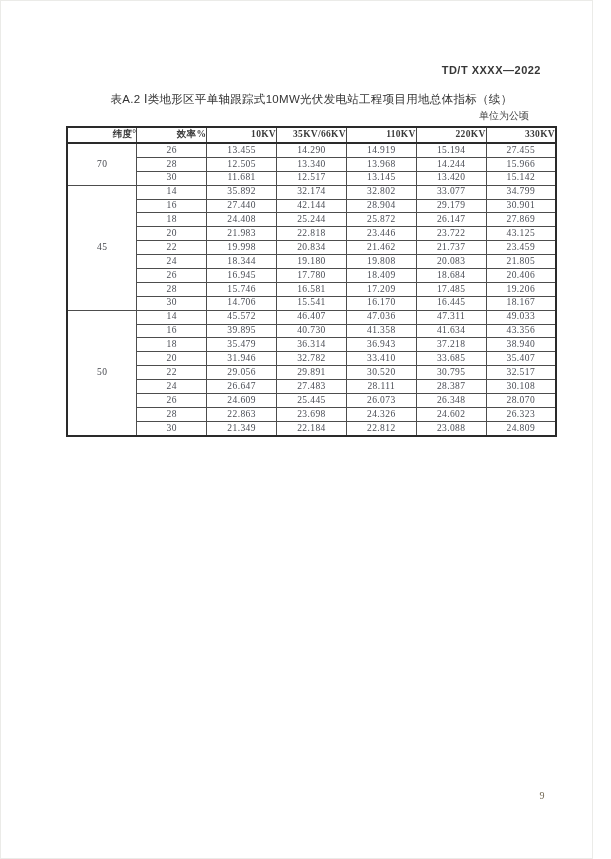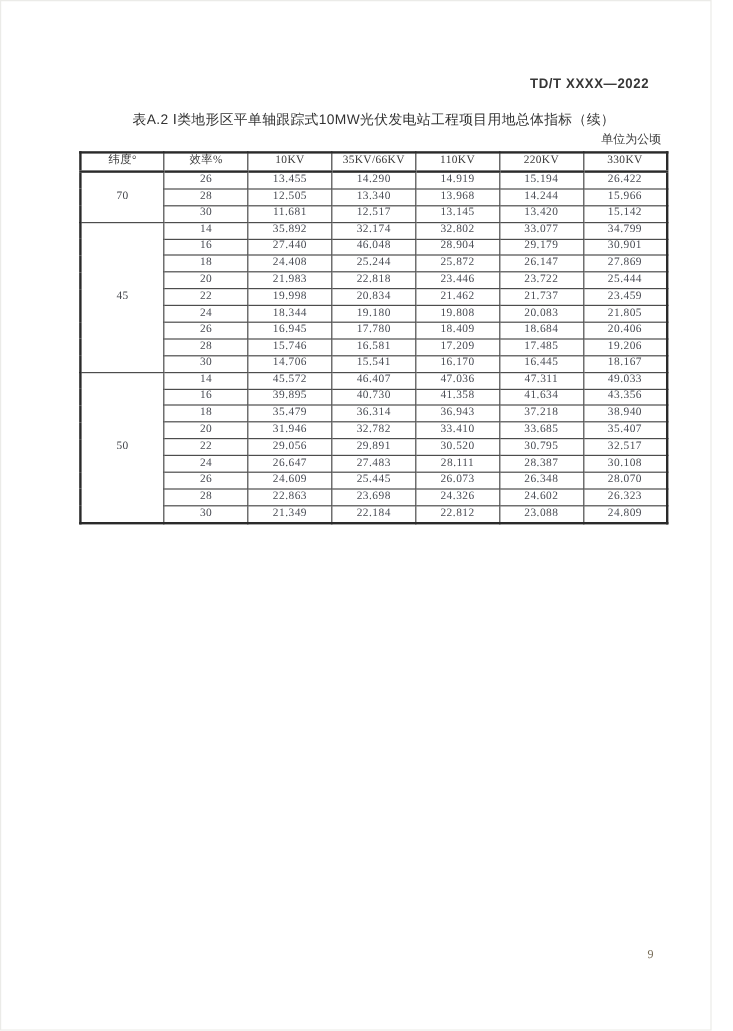--- a/index.html
+++ b/index.html
@@ -34,40 +34,40 @@
     font-size: 11.5px;
     font-weight: normal;
     color: #333333;
     font-family: "Liberation Sans", "DejaVu Sans", sans-serif;
     letter-spacing: 0.3px;
     white-space: nowrap;
   }
   .unit-note {
     position: absolute;
     top: 109px;
-    right: 42px;
+    right: 64px;
     font-size: 10px;
     color: #3f3f3f;
     margin-left: 20px;
   }
   table.land-table {
     position: absolute;
     top: 126px;
     left: 66px;
     width: 491px;
     border-collapse: collapse;
     table-layout: fixed;
     border: 2px solid #2a2a2a;
   }
   table.land-table th {
     height: 14px;
     font-size: 9.5px;
-    font-weight: normal;
+    font-weight: bold;
     color: #3b3b3b;
-    text-align: center;
+    text-align: right;
     padding: 0;
     border: 1px solid #454545;
     border-bottom: 2px solid #2a2a2a;
     line-height: 1;
     letter-spacing: 0.3px;
   }
   table.land-table td {
     height: 12.9px;
     font-size: 9.5px;
     color: #4a4d55;
@@ -117,21 +117,21 @@
         </tr>
     </thead>
     <tbody id="table-body">
         <tr class="group-start">
           <td rowspan="3" class="lat-cell">70</td>
           <td>26</td>
           <td>13.455</td>
           <td>14.290</td>
           <td>14.919</td>
           <td>15.194</td>
-          <td>26.422</td>
+          <td>27.455</td>
         </tr>
         <tr>
           <td>28</td>
           <td>12.505</td>
           <td>13.340</td>
           <td>13.968</td>
           <td>14.244</td>
           <td>15.966</td>
         </tr>
         <tr>
@@ -147,40 +147,40 @@
           <td>14</td>
           <td>35.892</td>
           <td>32.174</td>
           <td>32.802</td>
           <td>33.077</td>
           <td>34.799</td>
         </tr>
         <tr>
           <td>16</td>
           <td>27.440</td>
-          <td>46.048</td>
+          <td>42.144</td>
           <td>28.904</td>
           <td>29.179</td>
           <td>30.901</td>
         </tr>
         <tr>
           <td>18</td>
           <td>24.408</td>
           <td>25.244</td>
           <td>25.872</td>
           <td>26.147</td>
           <td>27.869</td>
         </tr>
         <tr>
           <td>20</td>
           <td>21.983</td>
           <td>22.818</td>
           <td>23.446</td>
           <td>23.722</td>
-          <td>25.444</td>
+          <td>43.125</td>
         </tr>
         <tr>
           <td>22</td>
           <td>19.998</td>
           <td>20.834</td>
           <td>21.462</td>
           <td>21.737</td>
           <td>23.459</td>
         </tr>
         <tr>

